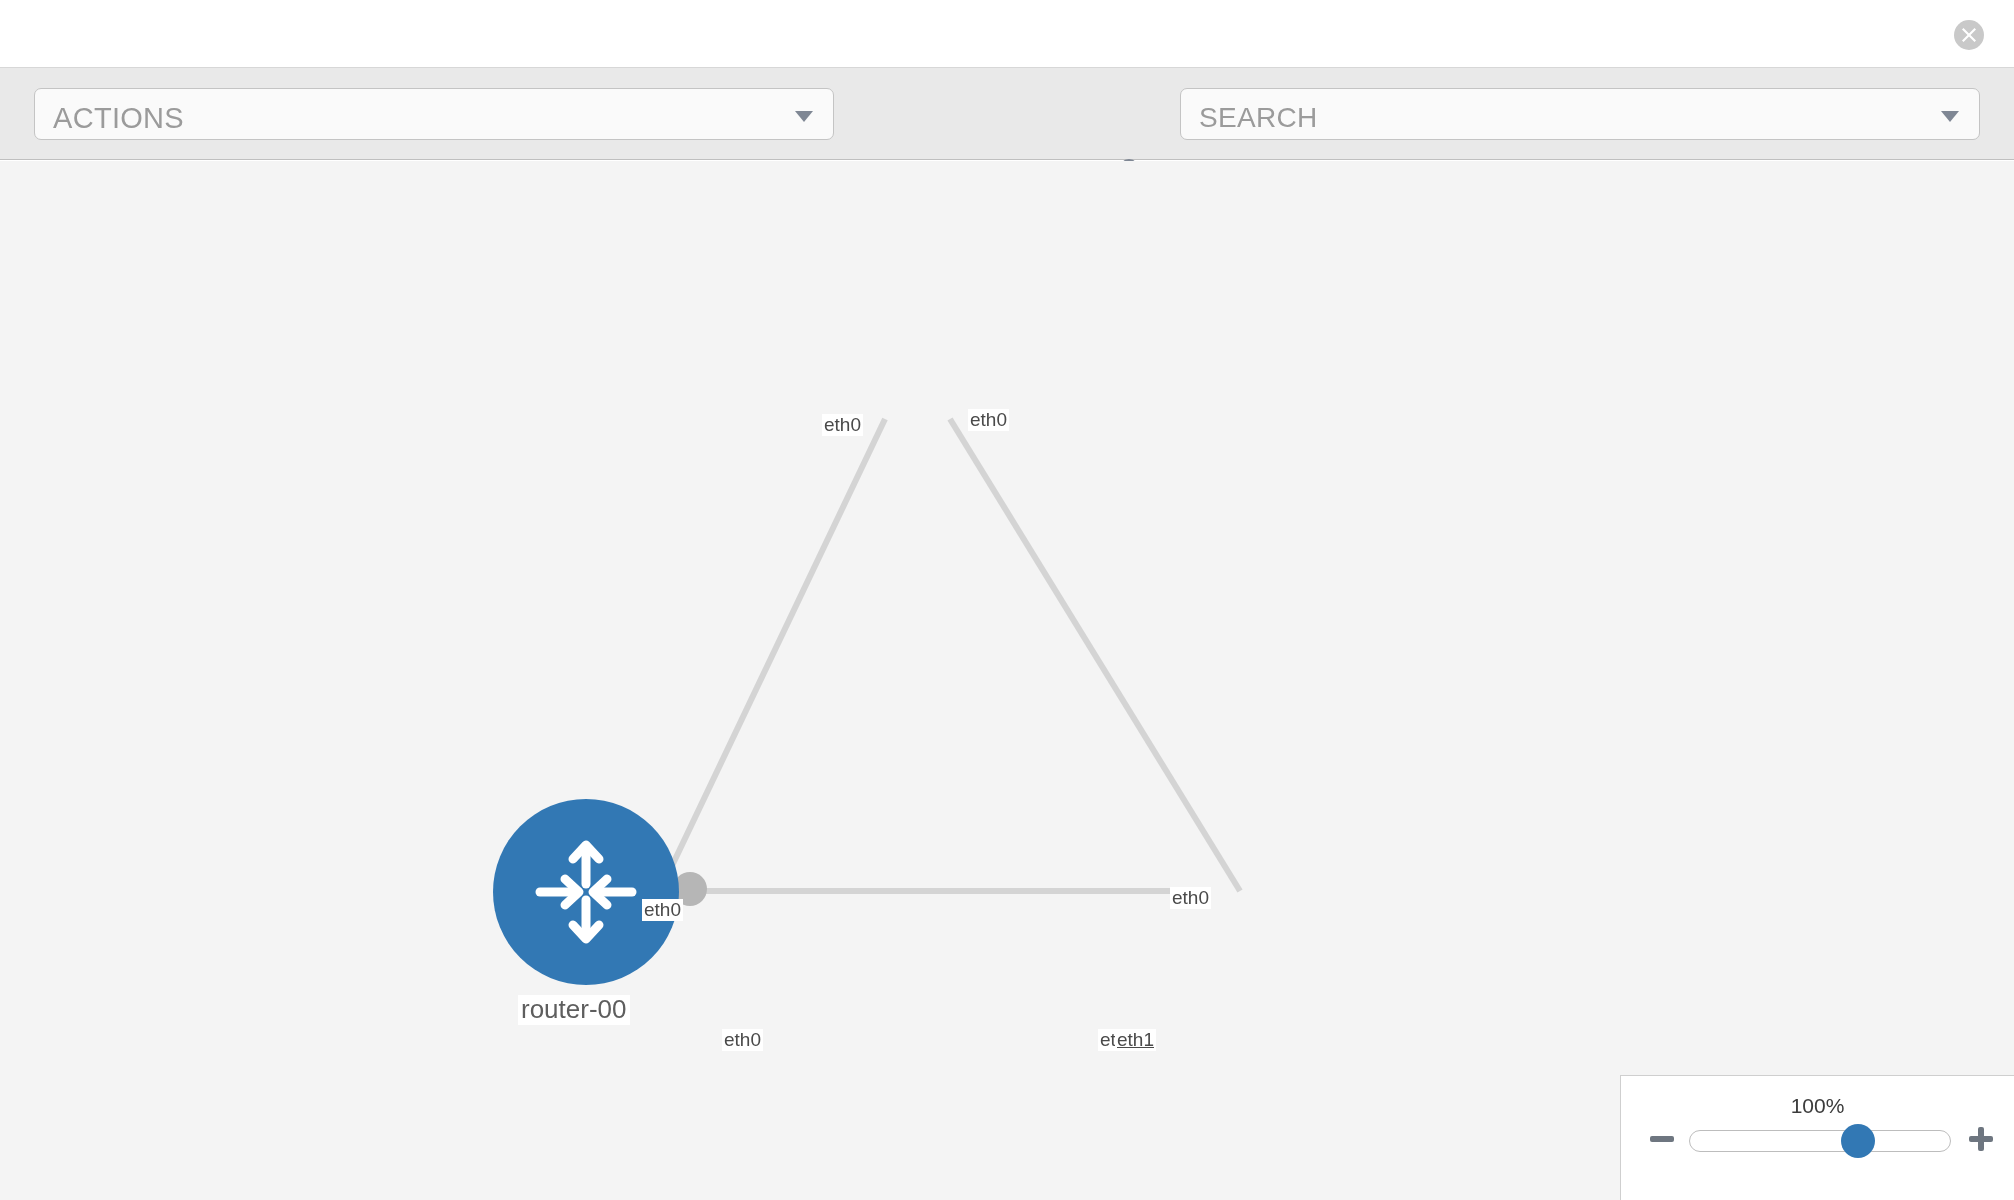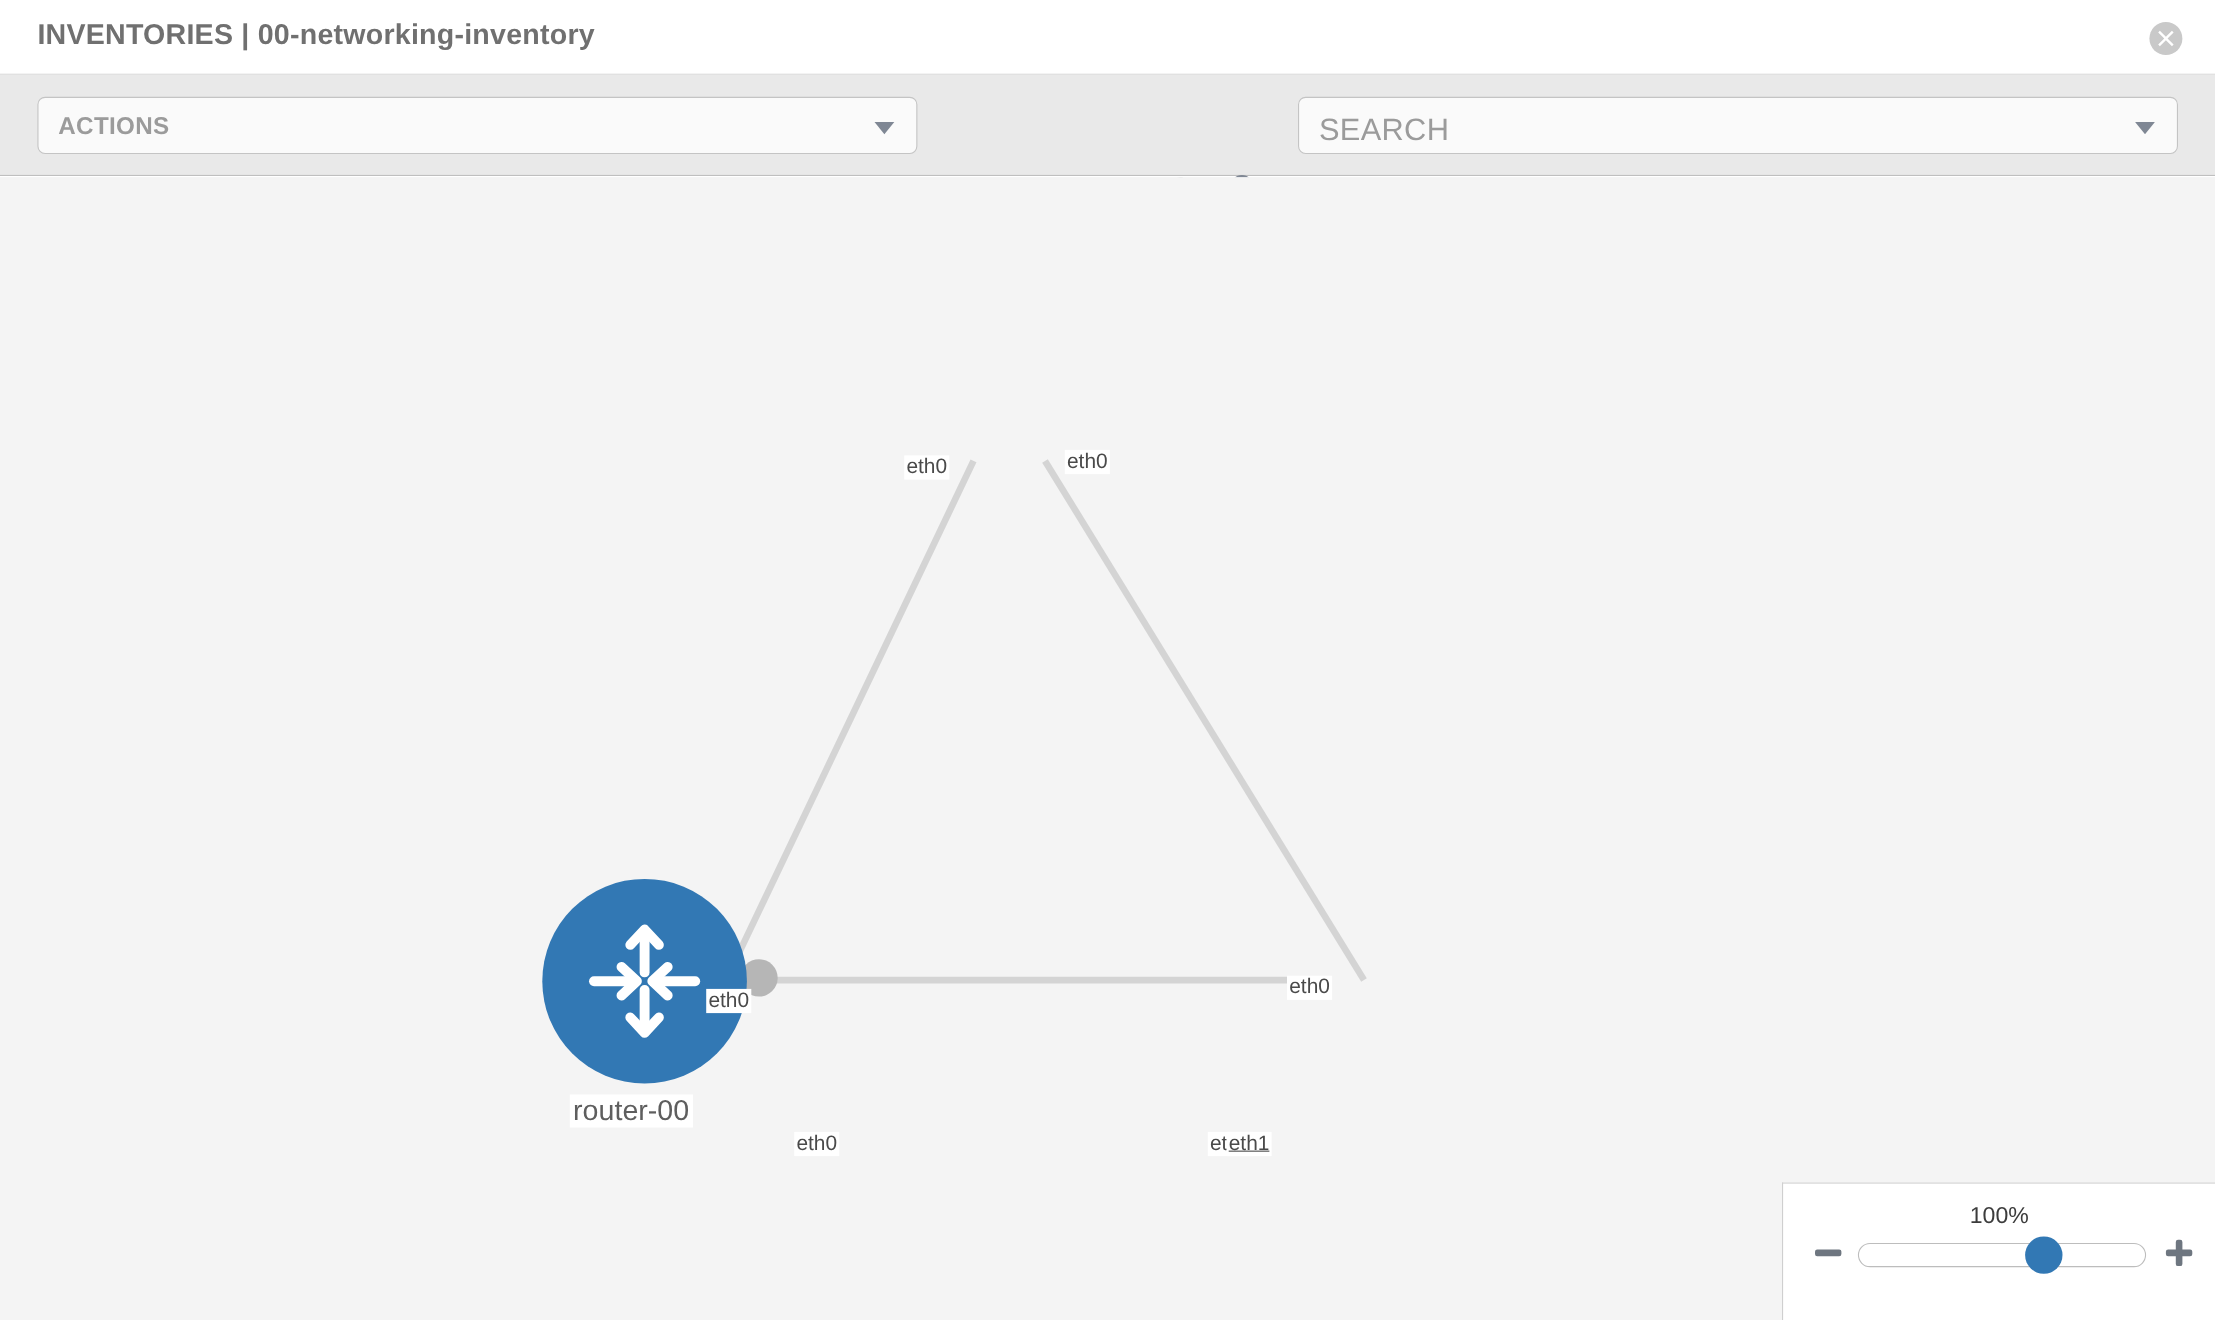--- a/index.html
+++ b/index.html
@@ -67,24 +67,23 @@
     height: 52px;
     background: #fafafa;
     border: 1px solid #c4c4c4;
     border-radius: 7px;
     cursor: pointer;
   }
   .actions-select .sel-label {
     position: absolute;
     left: 18px;
     top: 13px;
-    font-size: 22px;
+    font-size: 29px;
     color: #9b9b9b;
     letter-spacing: 0.3px;
-    font-weight: bold;
   }
   .caret {
     position: absolute;
     right: 20px;
     top: 22px;
     width: 0; height: 0;
     border-left: 9px solid transparent;
     border-right: 9px solid transparent;
     border-top: 11px solid #7f8794;
   }
@@ -229,21 +228,20 @@
     background: #3278b4;
     cursor: grab;
   }
 </style>
 </head>
 <body>
 
 <div id="app">
 
   <div class="header">
-    <div class="header-title">INVENTORIES | 00-networking-inventory</div>
     <div class="close-btn">
       <svg width="30" height="30" viewBox="0 0 30 30">
         <path d="M9.5 8 L15 13.5 L20.5 8 L22 9.5 L16.5 15 L22 20.5 L20.5 22 L15 16.5 L9.5 22 L8 20.5 L13.5 15 L8 9.5 Z" fill="#ffffff"></path>
       </svg>
     </div>
   </div>
 
   <div class="toolbar">
 
     <div class="actions-select">

